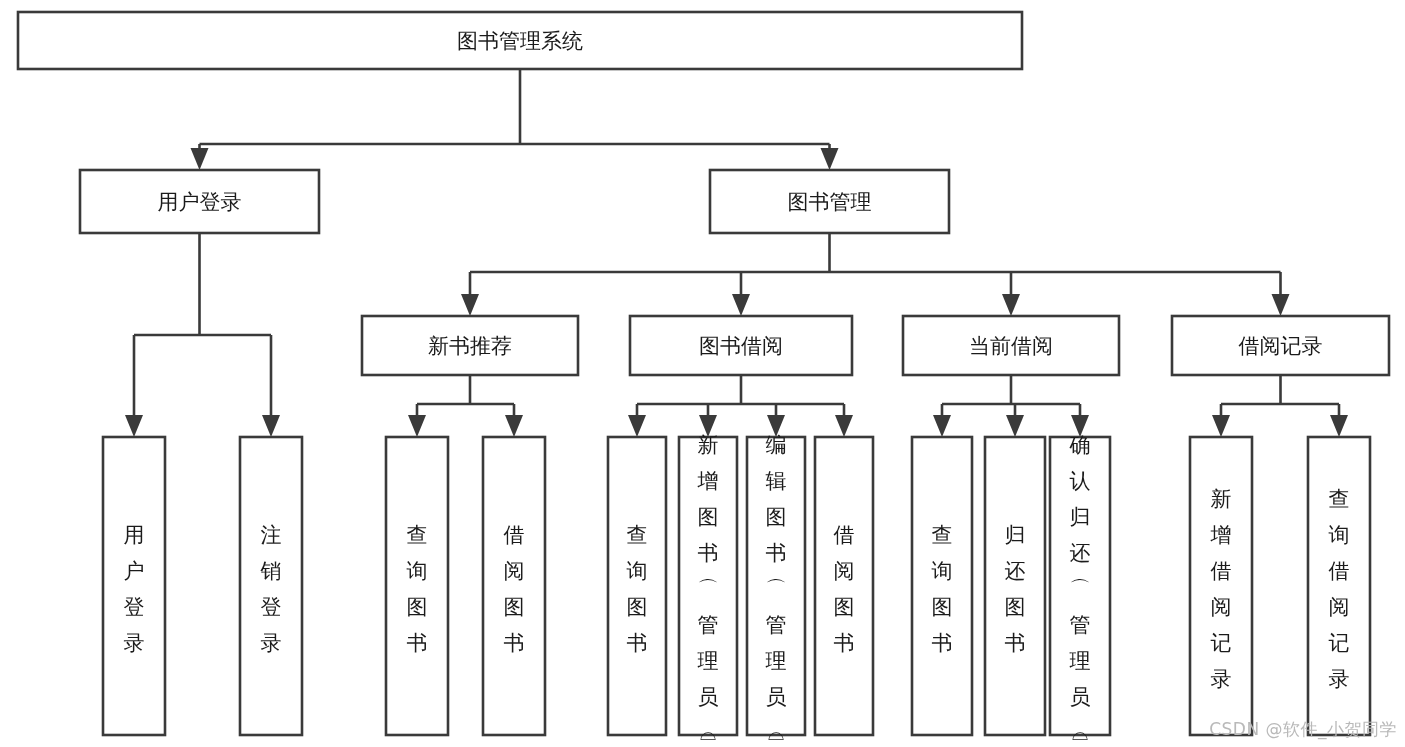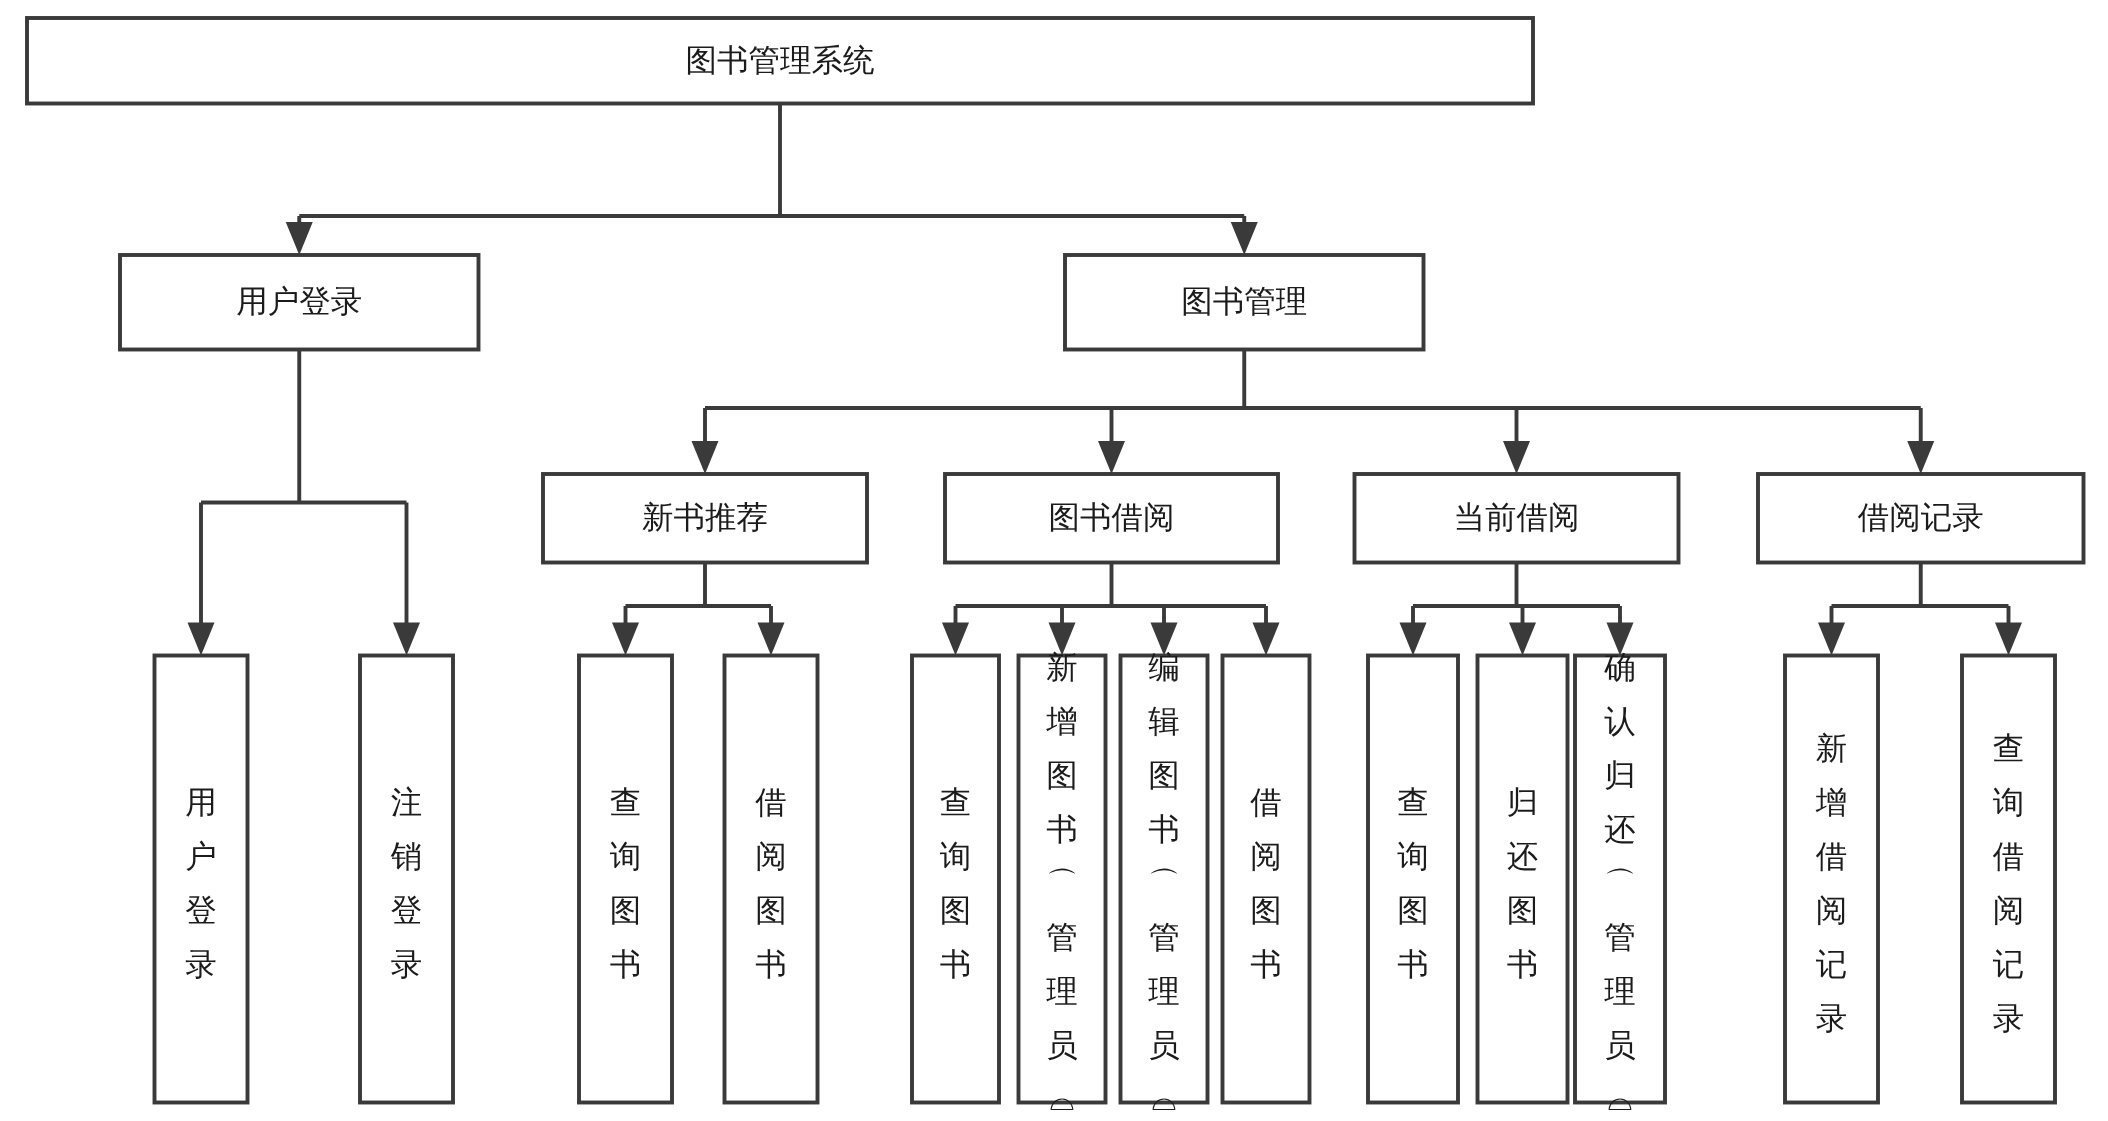--- a/index.html
+++ b/index.html
@@ -254,13 +254,14 @@
         <g>
           <rect class="node-box" x="1190" y="437" width="62" height="298"></rect>
           <text class="node-label-v" x="1221" y="506.08"><tspan x="1221" dy="0">新</tspan><tspan x="1221" dy="36">增</tspan><tspan x="1221" dy="36">借</tspan><tspan x="1221" dy="36">阅</tspan><tspan x="1221" dy="36">记</tspan><tspan x="1221" dy="36">录</tspan></text>
         </g>
         <g>
           <rect class="node-box" x="1308" y="437" width="62" height="298"></rect>
           <text class="node-label-v" x="1339" y="506.08"><tspan x="1339" dy="0">查</tspan><tspan x="1339" dy="36">询</tspan><tspan x="1339" dy="36">借</tspan><tspan x="1339" dy="36">阅</tspan><tspan x="1339" dy="36">记</tspan><tspan x="1339" dy="36">录</tspan></text>
         </g>
       </g>
     </svg>
+  <div class="watermark">CSDN @软件_小贺同学</div>
 </div>
 
 </body></html>

